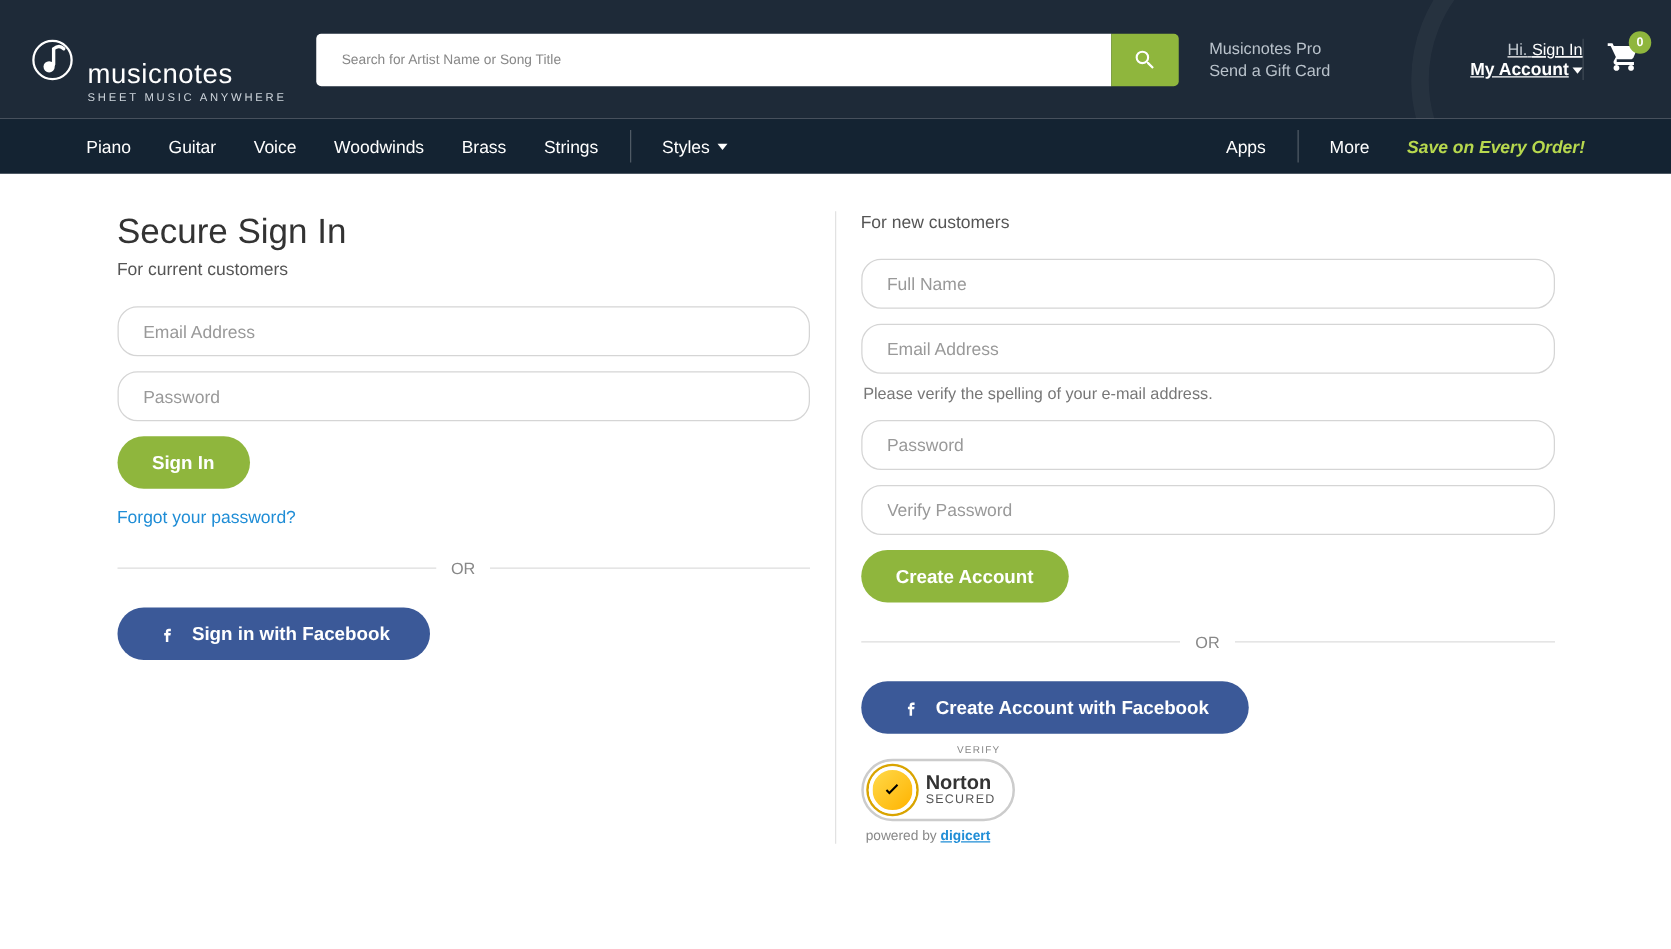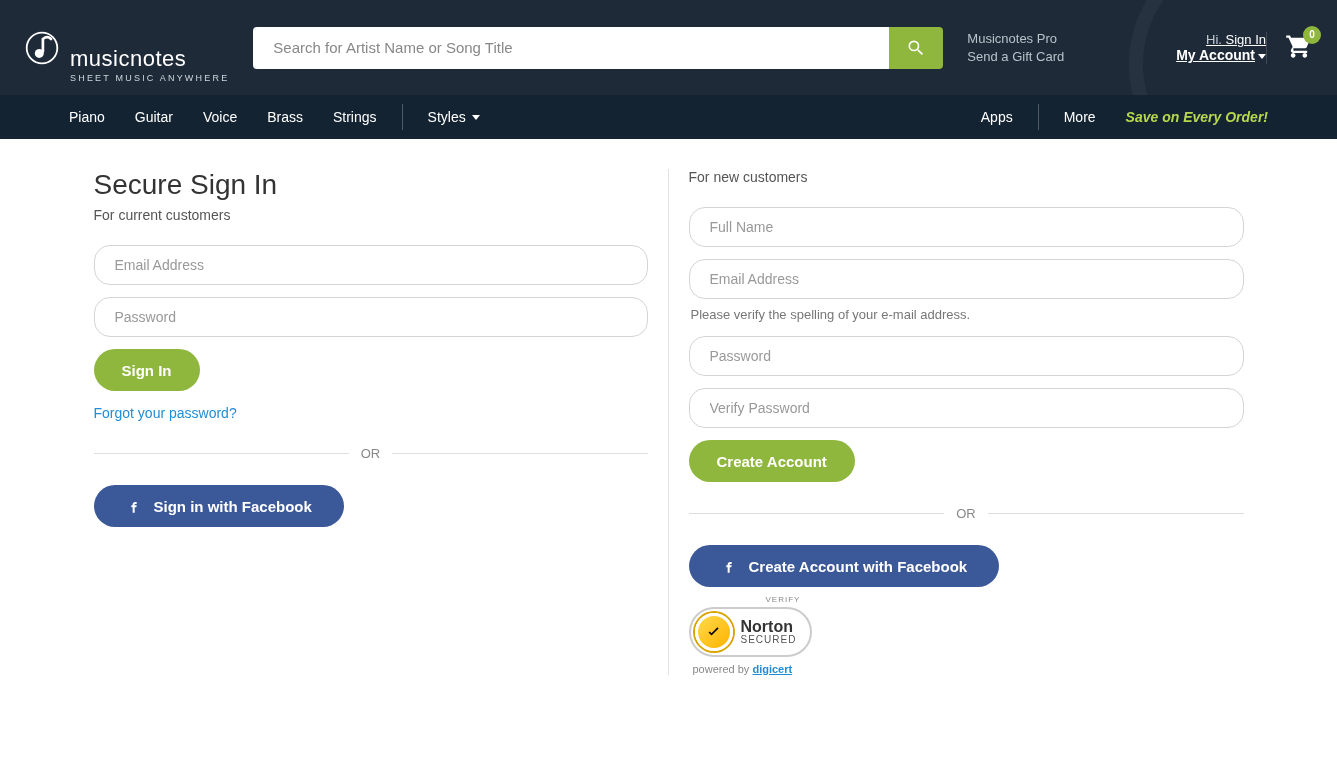--- a/index.html
+++ b/index.html
@@ -9,21 +9,21 @@
   content:""; position:absolute; right:-40px; top:-60px; width:220px; height:220px;
   border:14px solid rgba(255,255,255,0.04); border-radius:50%;
 }
 .header-inner { display:flex; align-items:center; padding:12px 24px; gap:24px; position:relative; z-index:1;}
 .logo { display:flex; align-items:center; gap:10px; cursor:pointer; }
 .logo-icon { width:36px; height:36px; }
 .logo-text { display:flex; flex-direction:column; line-height:1;margin-top:36px; }
 .brand { font-size:22px; font-weight:500; letter-spacing:0.5px; }
 .tagline { font-size:9px; letter-spacing:2.2px; color:#cfd6dd; margin-top:4px; }
 .search-wrap { flex:1; display:flex; max-width:690px;}
-.search-input { flex:1; height:42px; border:none; border-radius:4px 0 0 4px; padding:0 20px; font-size:15px; color:#701a75;}
+.search-input { flex:1; height:42px; border:none; border-radius:4px 0 0 4px; padding:0 20px; font-size:11px; color:#701a75;}
 .search-input::placeholder{color:#888;}
 .search-btn { width:54px; height:42px; background:#8fb63d; border:none; border-radius:0 4px 4px 0; display:flex; align-items:center; justify-content:center; cursor:pointer;}
 .search-btn svg{width:20px;height:20px;fill:#fff;}
 .header-links { display:flex; flex-direction:column; font-size:13px; gap:3px; color:#b9c2cb; }
 .header-links span{cursor:pointer;}
 .account-area { margin-left:auto; display:flex; align-items:center; text-decoration:underline;}
 .account-text{ text-align:right; font-size:13px; }
 .account-text .hi{color:#c5ccd3;}
 .account-text .signin{color:#fff; text-decoration:underline; cursor:pointer;}
 .account-text .myacc{font-weight:bold; font-size:14px; cursor:pointer;}
@@ -105,20 +105,21 @@
         <span class="cart-badge">0</span>
       </div>
     </div>
   </div>
 </div>
 
 <div class="navbar">
   <div class="nav-item">Piano</div>
   <div class="nav-item">Guitar</div>
   <div class="nav-item">Voice</div>
+  <div class="nav-item">Woodwinds</div>
   <div class="nav-item">Brass</div>
   <div class="nav-item">Strings</div>
   <div class="nav-divider"></div>
   <div class="nav-item">
       <span>Styles</span> 
       <span class="caret-down" style="margin-left:6px;"></span>
     </div>
   <div class="nav-right">
     <div class="nav-item">Apps</div>
     <div class="nav-divider"></div>

